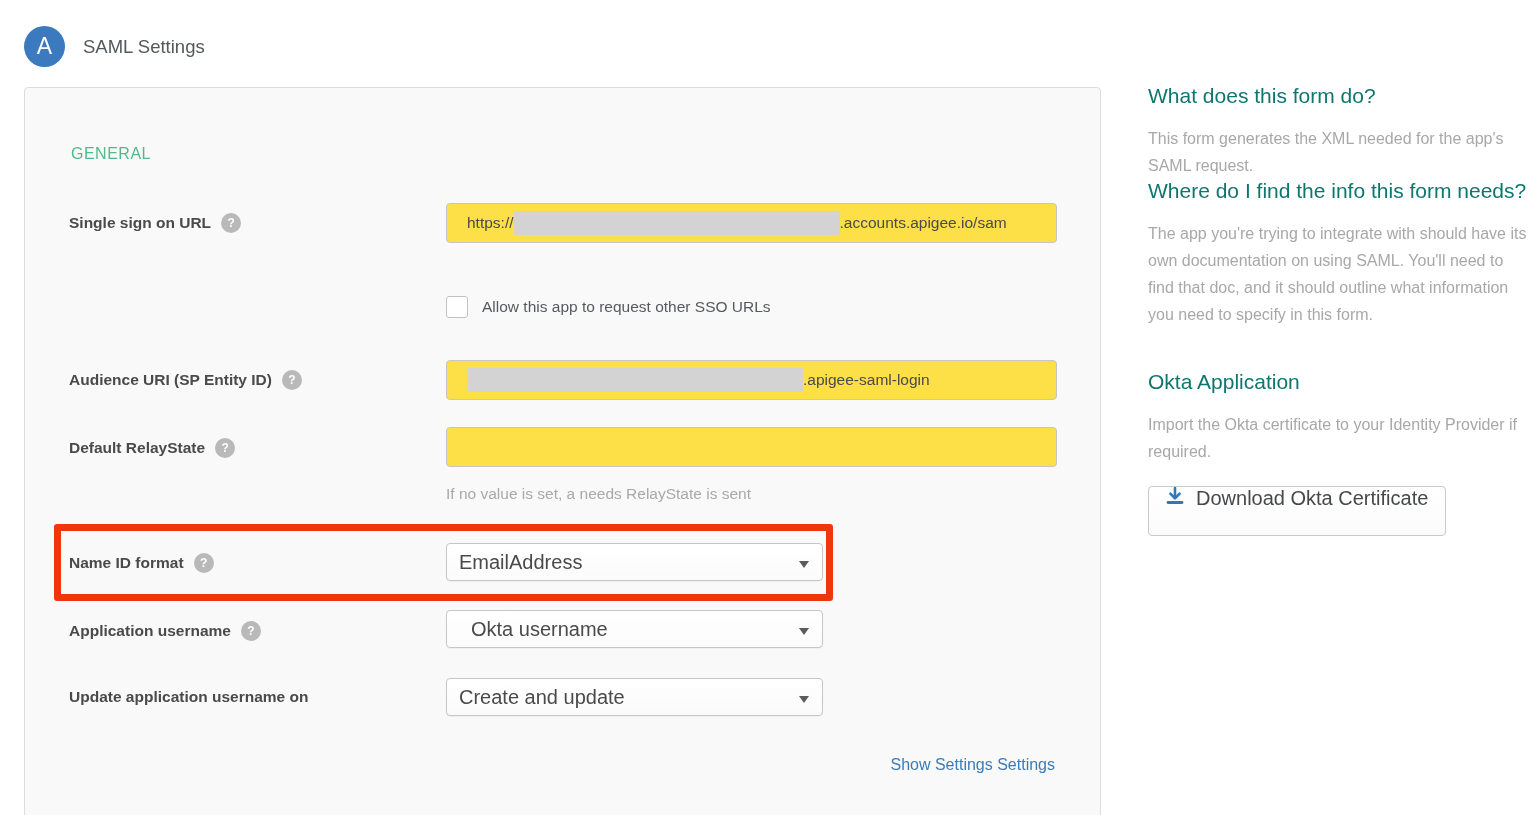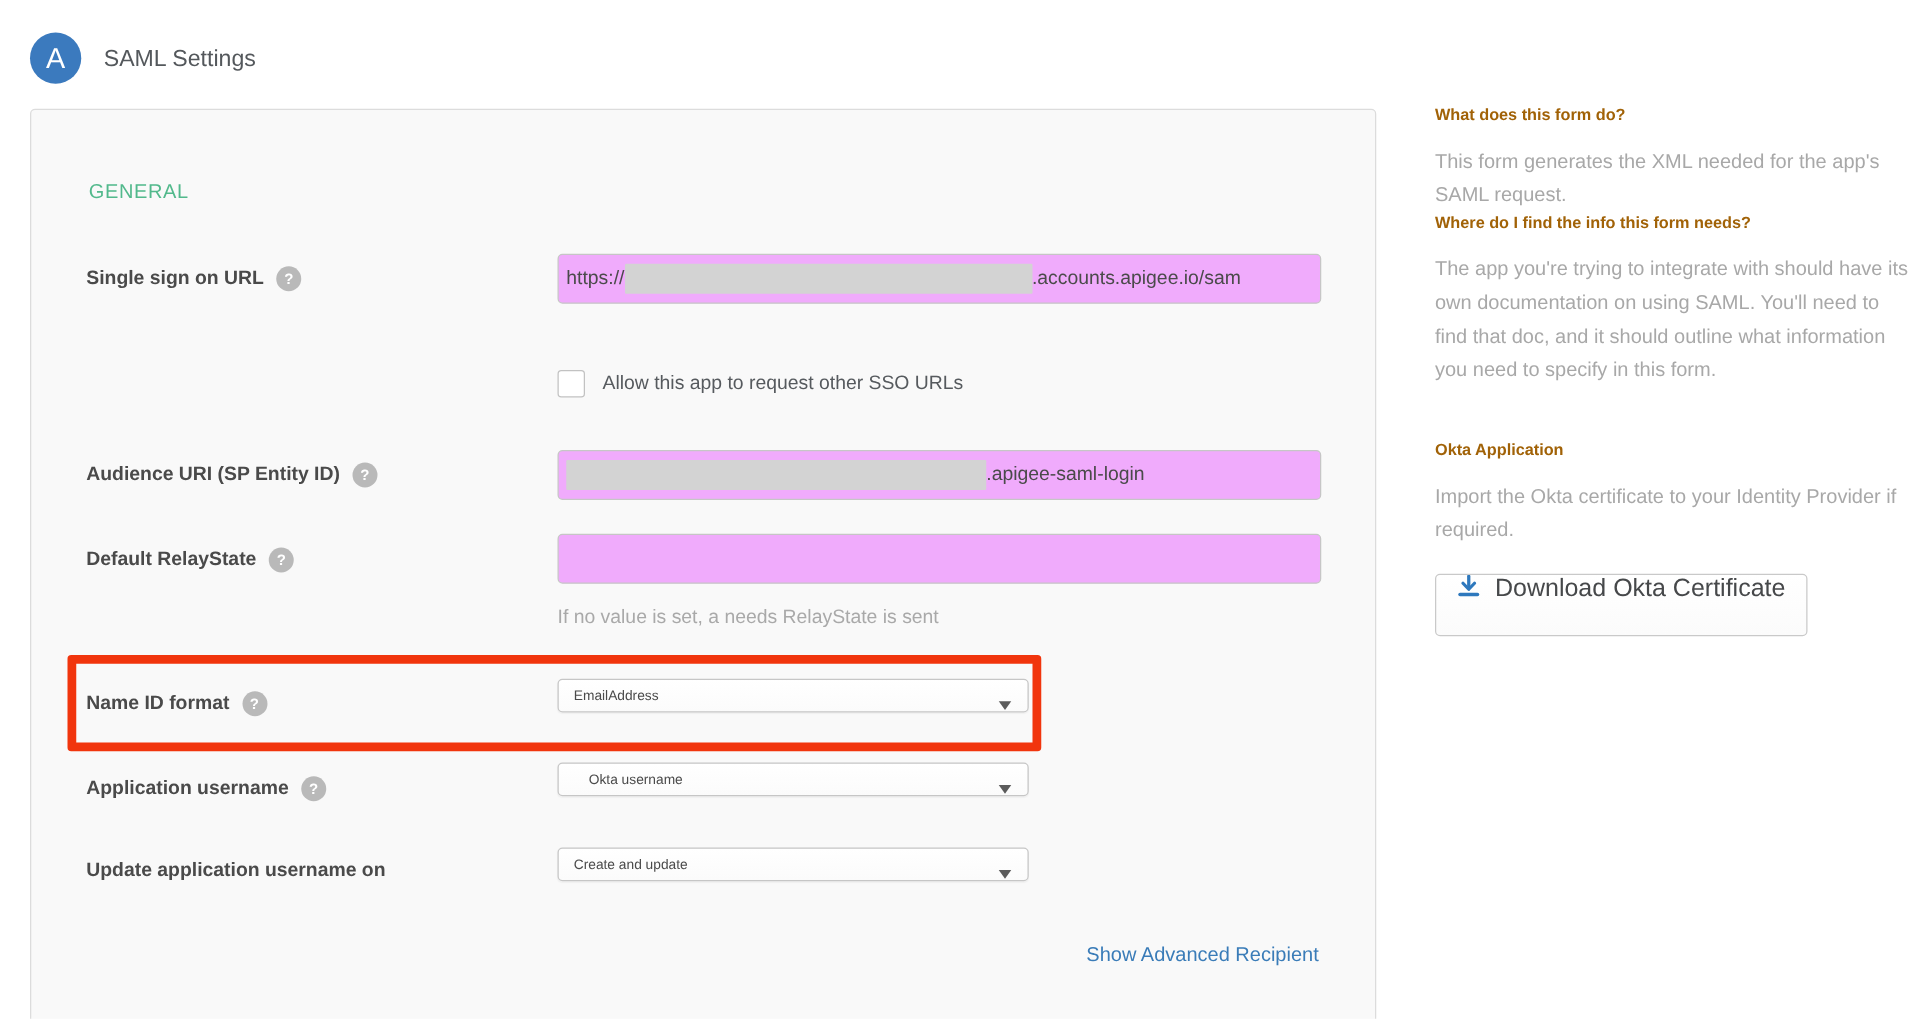--- a/index.html
+++ b/index.html
@@ -44,23 +44,23 @@
     white-space: nowrap;
   }
   .help-icon {
     display: inline-block; width: 20px; height: 20px; border-radius: 50%;
     background: #b9b9b9; color: #ffffff;
     font-size: 12px; font-weight: 700; line-height: 20px; text-align: center;
     flex: 0 0 auto;
   }
   .text-input {
     position: absolute; left: 421px; width: 611px; height: 40px;
-    background: #f0abfc; border: 1px solid #c6c6c6; border-radius: 4px;
+    background: #fde047; border: 1px solid #c6c6c6; border-radius: 4px;
     font-size: 15.5px; color: #4a4a4a;
-    padding: 0 6px; line-height: 38px;
+    padding: 0 20px; line-height: 38px;
     white-space: nowrap; overflow: hidden;
     display: flex; align-items: center;
   }
   .redacted {
     display: inline-block; height: 24px;
     background: #d3d3d3; border-radius: 1px;
     flex: 0 0 auto;
   }
   .redacted.sso { width: 326px; }
   .redacted.aud { width: 336px; }
@@ -73,25 +73,25 @@
     border: 1px solid #c2c2c2; border-radius: 3px;
     display: flex; align-items: center; justify-content: center;
     flex: 0 0 auto;
   }
   .checkbox-label { font-size: 15.5px; color: #565a5e; white-space: nowrap; }
   .hint-text {
     position: absolute; left: 421px;
     font-size: 15.5px; color: #a9a9a9; white-space: nowrap;
   }
   .select {
-    position: absolute; left: 421px; width: 377px; height: 27px;
+    position: absolute; left: 421px; width: 377px; height: 38px;
     background: linear-gradient(#ffffff, #fbfbfb);
     border: 1px solid #c6c6c6; border-radius: 4px;
     box-shadow: 0 1px 1px rgba(0,0,0,0.04);
-    font-size: 11px; color: #4a4a4a;
+    font-size: 20px; color: #4a4a4a;
     padding: 0 30px 0 12px; line-height: 38px;
     display: flex; align-items: center; justify-content: space-between;
     white-space: nowrap; cursor: pointer;
   }
   .caret-down {
     position: absolute; right: 13px; top: 17px;
     width: 0; height: 0;
     border-left: 5.5px solid transparent;
     border-right: 5.5px solid transparent;
     border-top: 7px solid #5b5b5b;
@@ -104,21 +104,21 @@
   }
   .advanced-link {
     position: absolute; top: 668px; right: 45px;
     font-size: 16px; color: #3a7cb8; cursor: pointer;
     white-space: nowrap;
   }
 
   
   .sidebar { position: absolute; left: 1148px; top: 0; width: 384px; }
   .sidebar-heading {
-    font-size: 13px; font-weight: 700; color: #a16207;
+    font-size: 21px; font-weight: 400; color: #0f766e;
     white-space: nowrap;
   }
   .sidebar-text {
     font-size: 16px; color: #a8a8a8; line-height: 27px;
     margin-top: 17px;
   }
   .sh-1 { margin-top: 84px; }
   .sh-2 { }
   .sh-3 { margin-top: 42px; }
   .download-button {
@@ -200,21 +200,21 @@
     </div>
 
     <div class="field-label" style="top: 600px;">
       <span>Update application username on</span>
     </div>
     <div class="select" style="top: 590px;">
       <span>Create and update</span>
       <span class="caret-down"></span>
     </div>
 
-    <div class="advanced-link">Show Advanced Recipient</div>
+    <div class="advanced-link">Show Settings Settings</div>
 
   </div>
 
   <div class="sidebar">
 
     <div class="sidebar-heading sh-1">What does this form do?</div>
     <div class="sidebar-text">This form generates the XML needed for the app's SAML request.</div>
 
     <div class="sidebar-heading sh-2">Where do I find the info this form needs?</div>
     <div class="sidebar-text">The app you're trying to integrate with should have its own documentation on using SAML. You'll need to find that doc, and it should outline what information you need to specify in this form.</div>

